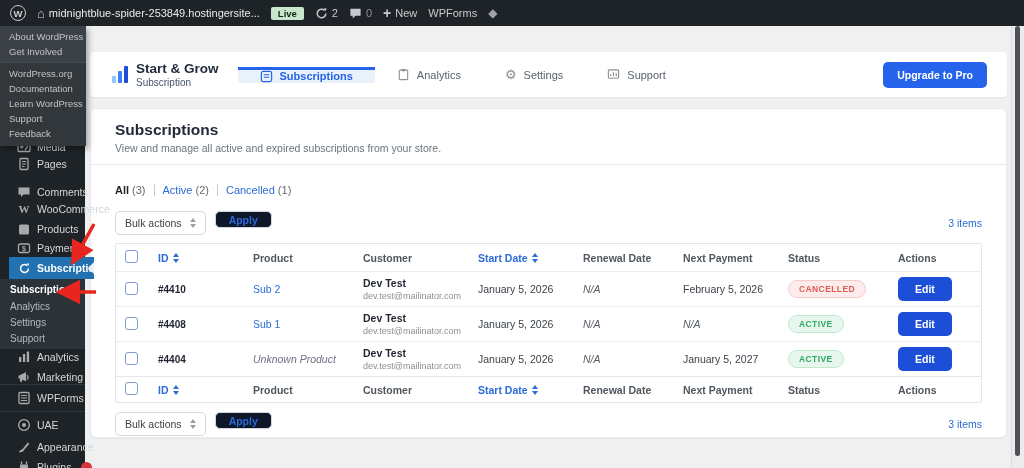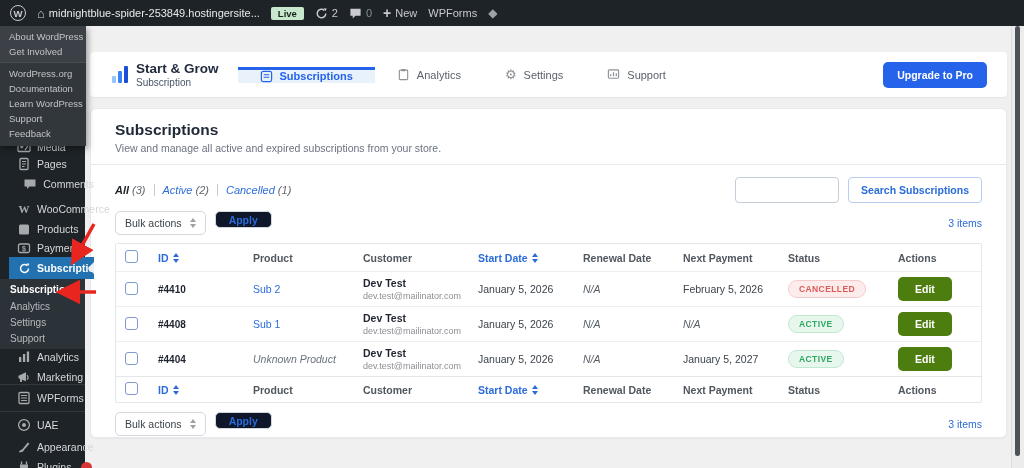--- a/index.html
+++ b/index.html
@@ -70,21 +70,21 @@
 
   
   .main-card { position:absolute; left:5px; top:82px; width:917px; height:330px; background:#fff;
     border-radius:6px; border:1px solid #e7e9ec; box-shadow:0 1px 2px rgba(0,0,0,.04); }
   .card-head { padding:12px 24px 10px; border-bottom:1px solid #e7e9ec; }
   .page-title { font-size:15.5px; font-weight:bold; color:#1f2937; }
   .page-subtitle { font-size:10.5px; color:#6b7280; margin-top:3px; }
   .card-body { padding:10px 24px 0; }
 
   .filter-row { display:flex; align-items:center; justify-content:space-between; height:30px; }
-  .filters { display:flex; align-items:center; font-size:11px;font-style:italic; }
+  .filters { display:flex; align-items:center; font-size:11px; }
   .filter { display:flex; gap:3px; cursor:pointer; padding:0 8px; }
   .filter:first-child { padding-left:0; }
   .filter + .filter { border-left:1px solid #c6c9cd; }
   .filter .f-label { color:#2b6cd9; }
   .filter.current .f-label { color:#1d2327; font-weight:bold; }
   .filter .f-count { color:#646970; }
   .search-wrap { display:flex; gap:9px; }
   .search-input { width:104px; height:26px; border:1px solid #c5cdd8; border-radius:4px; font-family:inherit; font-size:11px; padding:0 6px; }
   .search-btn { height:26px; background:#fff; border:1px solid #b9cdf0; border-radius:4px; color:#2b6cd9;
     font-size:10.5px; font-weight:bold; padding:0 12px; cursor:pointer; font-family:inherit; }
@@ -114,21 +114,21 @@
   .th.sortable .sorter .up { border-bottom-color:#2b6cd9; } .th.sortable .sorter .dn { border-top-color:#2b6cd9; }
   .id-val { color:#1f2430; font-weight:bold; font-size:10px; }
   .prod-link { color:#2b6cd9; cursor:pointer; text-decoration:none; }
   .prod-unknown { color:#6b7280; font-style:italic; }
   .cust-name { color:#1f2430; font-weight:bold; }
   .cust-email { color:#8c8f94; font-size:9px; margin-top:2px; }
   .na { font-style:italic; color:#555d66; }
   .pill { display:inline-block; font-size:8.5px; font-weight:bold; letter-spacing:.4px; padding:3px 10px; border-radius:10px; }
   .pill.cancelled { background:#fdecec; color:#dc5b56; border:1px solid #f6caca; }
   .pill.active { background:#e8f7ee; color:#2fa862; border:1px solid #bfe8cf; }
-  .edit-btn { background:#4d7c0f; color:#fff; border:none; border-radius:5px; font-size:10.5px; font-weight:bold;
+  .edit-btn { background:#1d4ed8; color:#fff; border:none; border-radius:5px; font-size:10.5px; font-weight:bold;
     padding:6px 17px; cursor:pointer; font-family:inherit; }
   input[type=checkbox] { appearance:none; width:13px; height:13px; border:1px solid #7e9ad1; border-radius:3px; background:#fff; cursor:pointer; }
 
   
   .scrollbar { position:absolute; right:0; top:26px; width:13px; height:442px; background:#ececec; border-left:1px solid #dcdcde; z-index:25; }
   .scroll-thumb { position:absolute; left:3px; top:0; width:5px; height:430px; background:#4c5258; border-radius:3px; }
 
   
   .annotations { position:absolute; left:0; top:0; width:1024px; height:468px; z-index:60; pointer-events:none; }
 
@@ -189,21 +189,21 @@
     <div class="s-row" style="top:128px;">
       <span class="s-icon">
         <svg class="ic" width="14" height="14" viewBox="0 0 14 14">
             <rect x="3" y="1.5" width="8" height="11" rx="1" fill="none" stroke="#a7aaad" stroke-width="1.3"></rect>
             <path d="M5 4.5h4M5 7h4M5 9.5h2.5" stroke="#a7aaad" stroke-width="1.1" fill="none"></path>
           </svg>
       </span>
       <span>Pages</span>
     </div>
 
-    <div class="s-row" style="top:148px;justify-content:flex-end;">
+    <div class="s-row" style="top:156px;">
       <span class="s-icon">
         <svg class="ic" width="14" height="14" viewBox="0 0 14 14">
             <path d="M1.5 2.5h11v7h-6L4 12V9.5H1.5z" fill="#a7aaad"></path>
           </svg>
       </span>
       <span>Comments</span>
     </div>
 
     <div class="s-row" style="top:173px;">
       <span class="s-icon">
@@ -399,24 +399,20 @@
               <span class="f-count">(3)</span>
             </span>
             <span class="filter">
               <span class="f-label">Active</span>
               <span class="f-count">(2)</span>
             </span>
             <span class="filter">
               <span class="f-label">Cancelled</span>
               <span class="f-count">(1)</span>
             </span>
-          </div>
-          <div class="search-wrap">
-            <input class="search-input" type="text" value="" style="">
-            <button class="search-btn">Search Subscriptions</button>
           </div>
         </div>
 
         <div class="bulk-row">
           <div class="bulk-left">
             <div class="bulk-select">
               <span>Bulk actions</span>
               <span class="sorter">
                   <i class="up"></i>
                   <i class="dn"></i>

